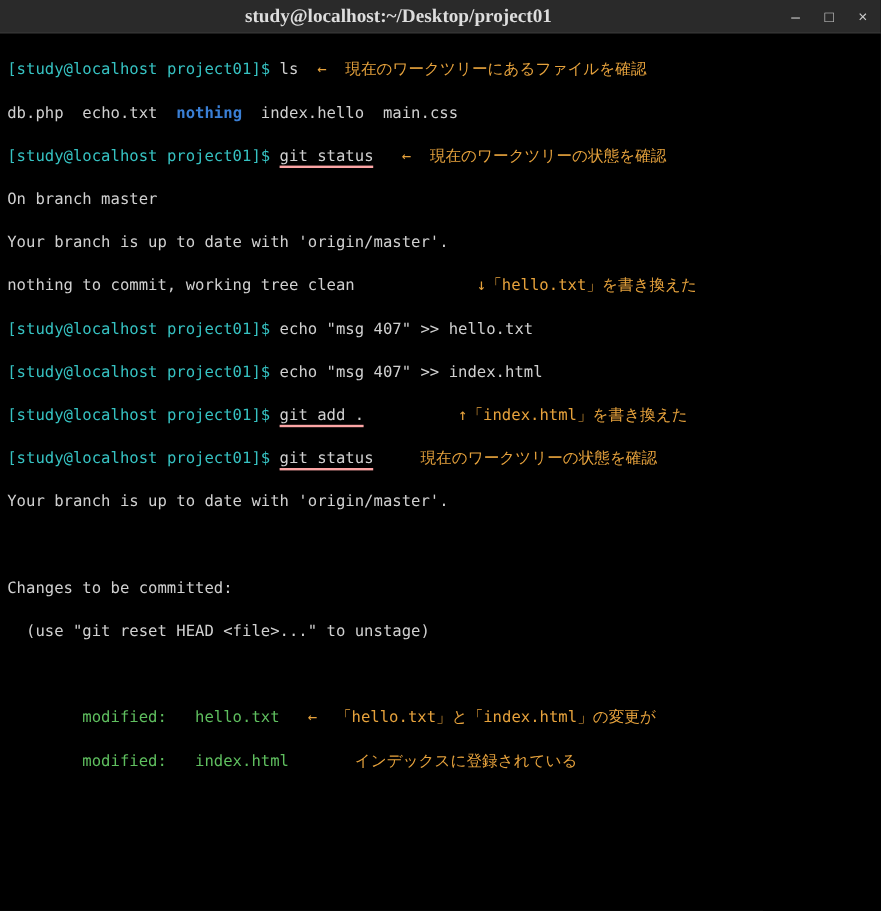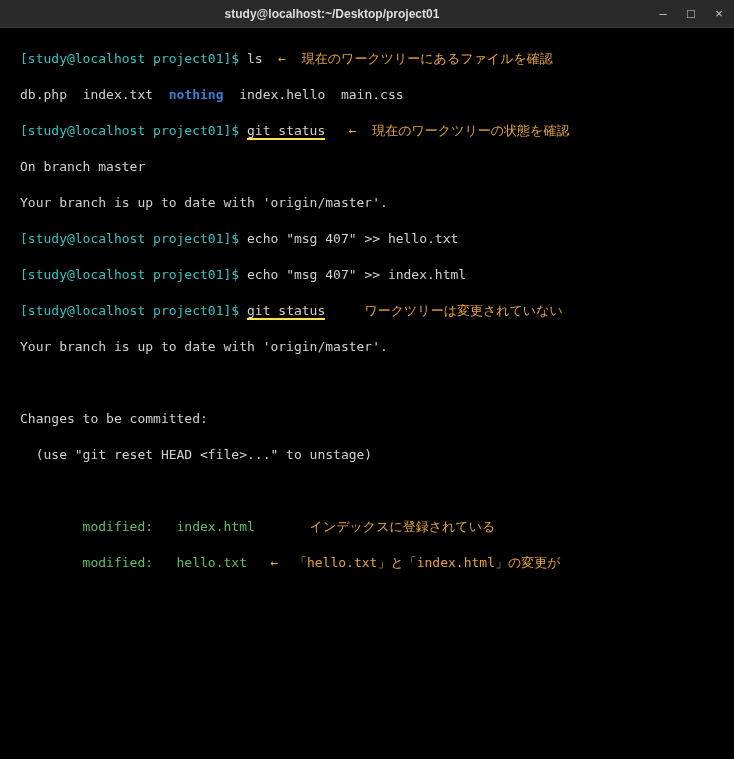--- a/index.html
+++ b/index.html
@@ -17,85 +17,87 @@
     display: flex;
     align-items: center;
     padding: 0 8px;
     color: #ddd;
     border-bottom: 1px solid #3a3a3a;
   }
   .titlebar-title {
     flex: 1;
     text-align: center;
     font-weight: bold;
-    font-size: 12px;
-    font-family: Liberation Sans, sans-serif;
+    font-size: 16px;
+    font-family: Liberation Serif, serif;
   }
   .titlebar-controls {
     display: flex;
     gap: 14px;
   }
   .titlebar-btn {
     width: 14px;
     height: 14px;
     display: flex;
     align-items: center;
     justify-content: center;
     font-size: 13px;
     cursor: pointer;
     color: #ccc;
     font-family: sans-serif;
   }
   .term {
-    padding: 4px 20px;
+    padding: 4px 6px;
     line-height: 18px;
     color: #d0d0d0;
     white-space: pre;
     background: #000;
     height: calc(759px - 28px);
   }
   .line { display: block; min-height: 18px; }
   .prompt-bracket { color: #36c2c2; }
   .prompt-user { color: #36c2c2; }
   .prompt-path { color: #36c2c2; }
   .prompt-dollar { color: #36c2c2; }
   .blue { color: #3a7fd5; font-weight: bold; }
   .green { color: #5fbf5f; }
   .orange { color: #e6a23c; }
   .plain { color: #d0d0d0; }
-  .underline { border-bottom: 2px solid #fde047; padding-bottom: 0px; }
+  .underline { border-bottom: 2px solid #fca5a5; padding-bottom: 0px; }
 </style>
 </head>
 <body>
 
 <div class="titlebar">
   <div class="titlebar-title">study@localhost:~/Desktop/project01</div>
   <div class="titlebar-controls">
     <div class="titlebar-btn">–</div>
     <div class="titlebar-btn">□</div>
     <div class="titlebar-btn">×</div>
   </div>
 </div>
 
 <div class="term">
 <span class="line"><span class="prompt-bracket">[</span><span class="prompt-user">study@localhost</span><span class="prompt-bracket"> </span><span class="prompt-path">project01</span><span class="prompt-bracket">]</span><span class="prompt-dollar">$</span> <span class="plain">ls</span>  <span class="orange">←  現在のワークツリーにあるファイルを確認</span></span>
-<span class="line"><span class="plain">db.php</span>  <span class="plain">index.txt</span>  <span class="blue">nothing</span>  <span class="plain">index.hello</span>  <span class="plain">main.css</span></span>
+<span class="line"><span class="plain">db.php</span>  <span class="plain">echo.txt</span>  <span class="blue">nothing</span>  <span class="plain">index.hello</span>  <span class="plain">main.css</span></span>
 <span class="line"><span class="prompt-bracket">[</span><span class="prompt-user">study@localhost</span><span class="prompt-bracket"> </span><span class="prompt-path">project01</span><span class="prompt-bracket">]</span><span class="prompt-dollar">$</span> <span class="plain underline">git status</span>   <span class="orange">←  現在のワークツリーの状態を確認</span></span>
 <span class="line"><span class="plain">On branch master</span></span>
 <span class="line"><span class="plain">Your branch is up to date with 'origin/master'.</span></span>
+<span class="line"><span class="plain">nothing to commit, working tree clean</span>             <span class="orange">↓「hello.txt」を書き換えた</span></span>
 <span class="line"><span class="prompt-bracket">[</span><span class="prompt-user">study@localhost</span><span class="prompt-bracket"> </span><span class="prompt-path">project01</span><span class="prompt-bracket">]</span><span class="prompt-dollar">$</span> <span class="plain">echo "msg 407" &gt;&gt; hello.txt</span></span>
 <span class="line"><span class="prompt-bracket">[</span><span class="prompt-user">study@localhost</span><span class="prompt-bracket"> </span><span class="prompt-path">project01</span><span class="prompt-bracket">]</span><span class="prompt-dollar">$</span> <span class="plain">echo "msg 407" &gt;&gt; index.html</span></span>
-<span class="line"><span class="prompt-bracket">[</span><span class="prompt-user">study@localhost</span><span class="prompt-bracket"> </span><span class="prompt-path">project01</span><span class="prompt-bracket">]</span><span class="prompt-dollar">$</span> <span class="plain underline">git status</span>     <span class="orange">ワークツリーは変更されていない</span></span>
+<span class="line"><span class="prompt-bracket">[</span><span class="prompt-user">study@localhost</span><span class="prompt-bracket"> </span><span class="prompt-path">project01</span><span class="prompt-bracket">]</span><span class="prompt-dollar">$</span> <span class="plain underline">git add .</span>          <span class="orange">↑「index.html」を書き換えた</span></span>
+<span class="line"><span class="prompt-bracket">[</span><span class="prompt-user">study@localhost</span><span class="prompt-bracket"> </span><span class="prompt-path">project01</span><span class="prompt-bracket">]</span><span class="prompt-dollar">$</span> <span class="plain underline">git status</span>     <span class="orange">現在のワークツリーの状態を確認</span></span>
 <span class="line"><span class="plain">Your branch is up to date with 'origin/master'.</span></span>
 <span class="line"></span>
 <span class="line"><span class="plain">Changes to be committed:</span></span>
 <span class="line"><span class="plain">  (use "git reset HEAD &lt;file&gt;..." to unstage)</span></span>
 <span class="line"></span>
+<span class="line"><span class="green">        modified:   hello.txt</span>   <span class="orange">←  「hello.txt」と「index.html」の変更が</span></span>
 <span class="line"><span class="green">        modified:   index.html</span>       <span class="orange">インデックスに登録されている</span></span>
-<span class="line"><span class="green">        modified:   hello.txt</span>   <span class="orange">←  「hello.txt」と「index.html」の変更が</span></span>
 <span class="line"></span>
 
 
 
 
 
 
 
 
 

